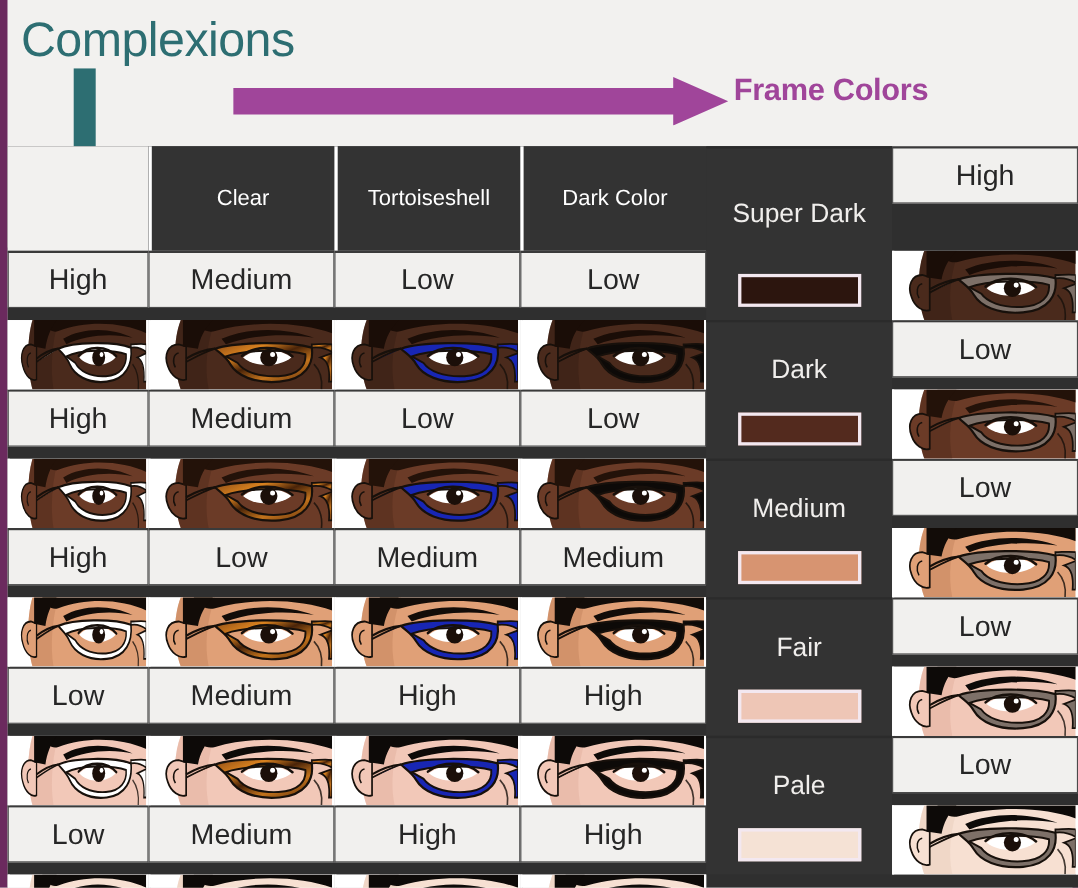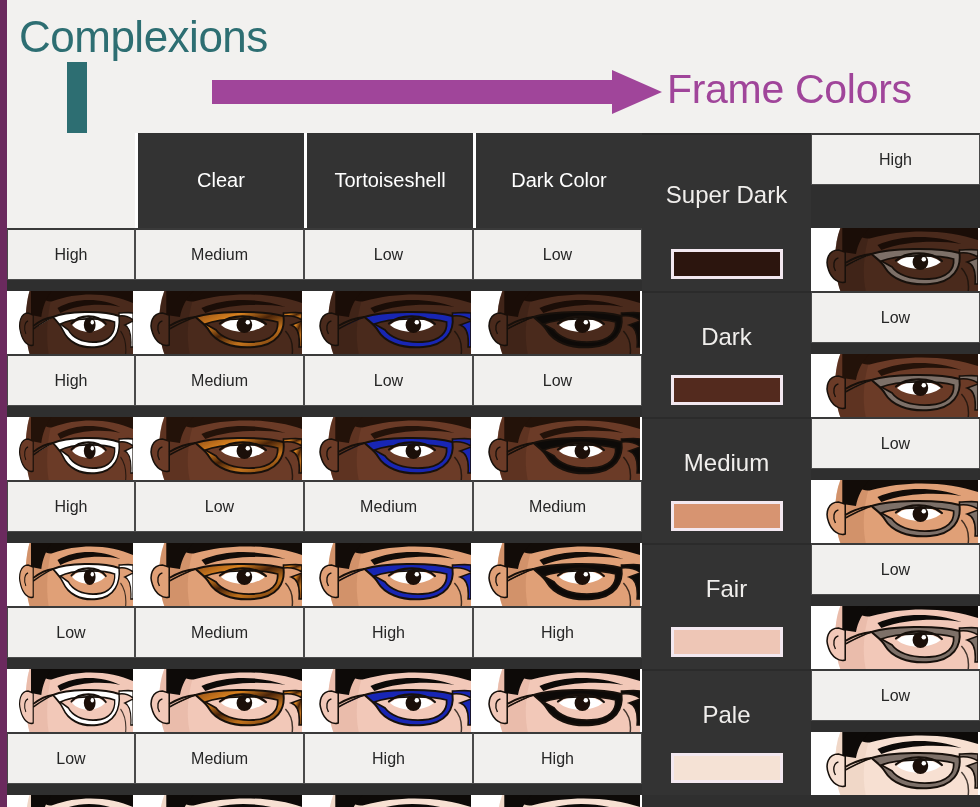--- a/index.html
+++ b/index.html
@@ -18,22 +18,23 @@
   }
   
   .top-band{position:absolute;left:0;top:0;width:973px;height:225px;background:#f2f1ef;}
   .title-complexions{
     position:absolute;left:12px;top:12px;
     font-size:44px;color:#2d6e72;letter-spacing:-0.5px;
     white-space:nowrap;
   }
   .title-frames{
     position:absolute;left:660px;top:66px;
-    font-size:41px;color:#a0459a;letter-spacing:-0.3px;
+    font-size:28px;color:#a0459a;letter-spacing:-0.3px;
     white-space:nowrap;
+    font-weight:bold;
   }
   
   .arrow-down{position:absolute;left:42px;top:62px;width:56px;height:158px;}
   
   .arrow-right{position:absolute;left:205px;top:70px;width:450px;height:44px;}
 
   
   .grid{
     position:absolute;left:0;top:133px;width:973px;height:674px;
     display:grid;
@@ -64,21 +65,21 @@
   .swatch{
     width:112px;height:30px;
     border:3px solid #f3e8f0;
     box-sizing:border-box;
     margin-bottom:2px;
   }
   
   .rating{
     background:#f1f0ee;color:#262626;
     display:flex;align-items:center;justify-content:center;
-    font-size:16px;height:52px;
+    font-size:26px;height:52px;
     border:1px solid #4a4a4a;
     border-top:2px solid #3a3a3a;
     box-sizing:border-box;
   }
   
   .face{
     height:63px;overflow:hidden;position:relative;
     border-left:2px solid #ffffff;border-right:2px solid #ffffff;
     box-sizing:border-box;background:#ffffff;
   }

